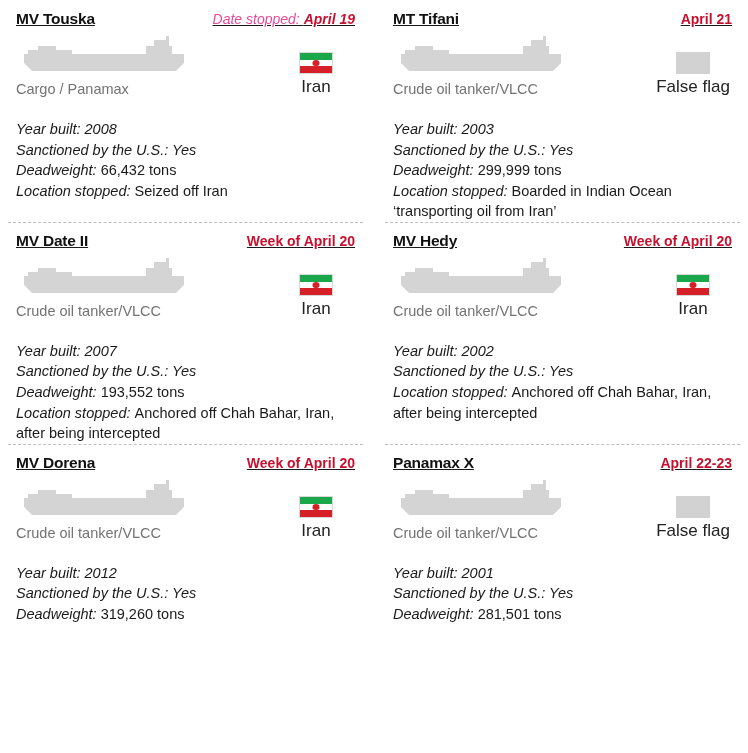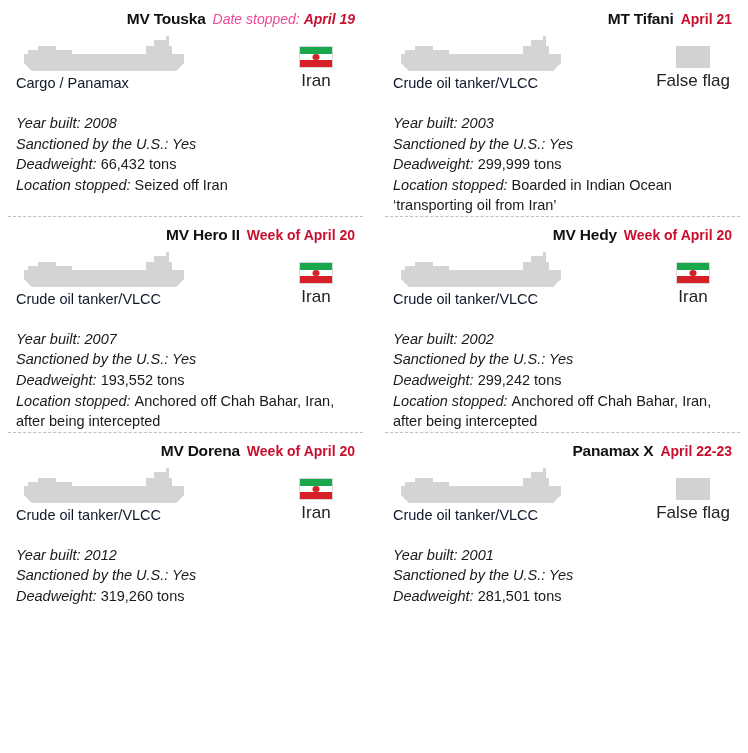--- a/index.html
+++ b/index.html
@@ -23,22 +23,23 @@
   }
   .card.row-sep::before {
     content: "";
     position: absolute;
     top: 0; left: 0; right: 0;
     border-top: 1px dashed #bfbfbf;
   }
   .card-head {
     display: flex;
     align-items: baseline;
-    justify-content: flex-end;
+    justify-content: space-between;
     margin-bottom: 4px;
+    text-decoration: underline;
   }
   .ship-name {
     font-size: 15.5px;
     font-weight: bold;
     color: #111111;
     letter-spacing: -0.2px;
   }
   .date-wrap {
     font-size: 14px;
     text-align: right;
@@ -68,22 +69,22 @@
     min-width: 0;
   }
   .silhouette {
     width: 100%;
     max-width: 172px;
     height: 42px;
     display: block;
   }
   .vessel-type {
     font-size: 14.5px;
-    color: #0f172a;
-    margin-top: 1px;
+    color: #737373;
+    margin-top: 7px;
     white-space: nowrap;
   }
   .flag-col {
     width: 78px;
     flex: 0 0 78px;
     text-align: center;
     padding-bottom: 0px;
   }
   .flag {
     width: 34px;
@@ -224,21 +225,21 @@
         <span class="val">299,999 tons</span>
       </div>
       <div class="detail-line">
         <span>Location stopped: </span>
         <span class="val">Boarded in Indian Ocean ‘transporting oil from Iran’</span>
       </div>
     </div>
   </div>
     <div class="card row-sep">
     <div class="card-head">
-      <div class="ship-name">MV Hero II</div>
+      <div class="ship-name">MV Date II</div>
       <div class="date-wrap">
         <span class="date-label"></span>
         <span class="date-value upright">Week of April 20</span>
       </div>
     </div>
     <div class="vessel-block">
       <div class="vessel-left">
         <svg class="silhouette" viewBox="0 0 172 42">
           <path fill="#d4d4d4" d="M8 31 L168 31 L160 39 L16 39 Z"></path>
           <rect fill="#d4d4d4" x="8" y="22" width="160" height="9"></rect>
@@ -303,24 +304,20 @@
     <div class="details">
       <div class="detail-line">
         <span>Year built: </span>
         <span class="val em">2002</span>
       </div>
       <div class="detail-line">
         <span>Sanctioned by the U.S.: </span>
         <span class="val em">Yes</span>
       </div>
       <div class="detail-line">
-        <span>Deadweight: </span>
-        <span class="val">299,242 tons</span>
-      </div>
-      <div class="detail-line">
         <span>Location stopped: </span>
         <span class="val">Anchored off Chah Bahar, Iran, after being intercepted</span>
       </div>
     </div>
   </div>
     <div class="card row-sep">
     <div class="card-head">
       <div class="ship-name">MV Dorena</div>
       <div class="date-wrap">
         <span class="date-label"></span>

